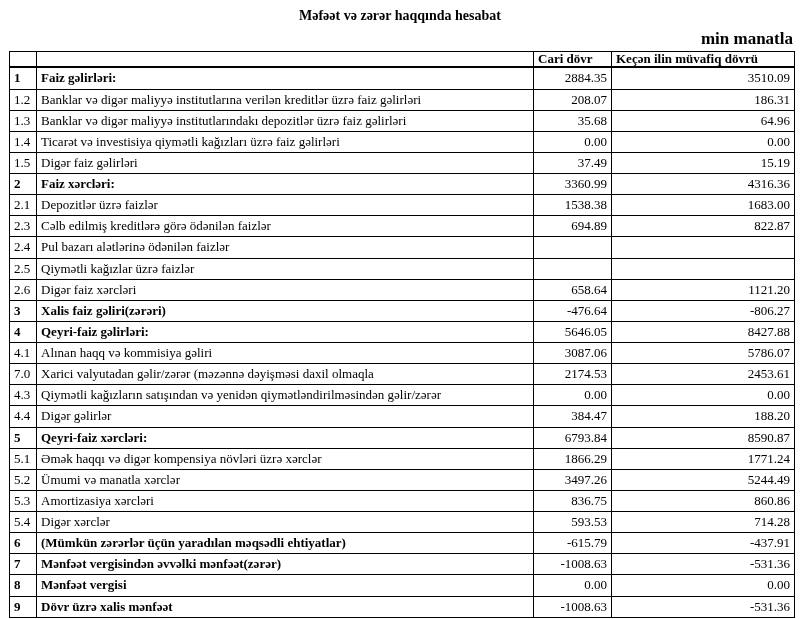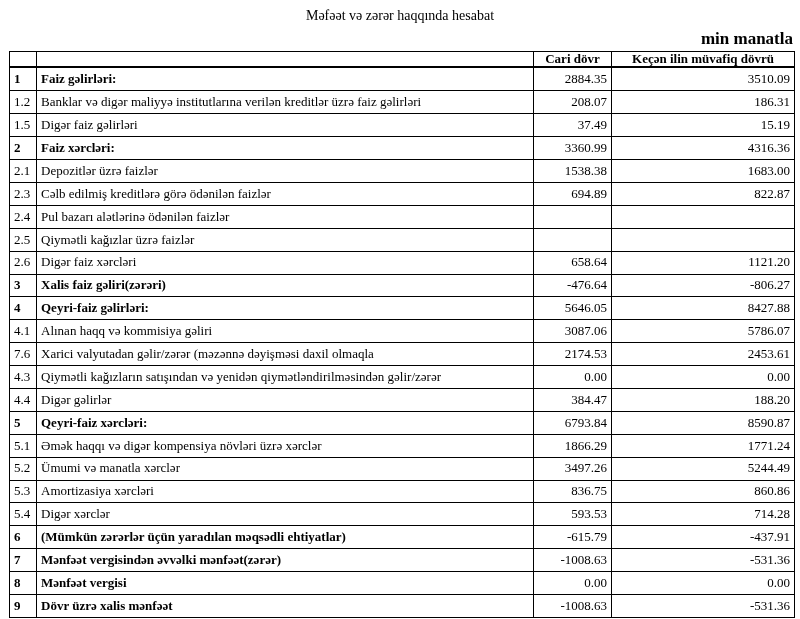--- a/index.html
+++ b/index.html
@@ -6,21 +6,21 @@
     margin: 0;
     padding: 0;
     width: 800px;
     height: 619px;
     background: #ffffff;
     color: #000000;
     font-family: "Liberation Serif", serif;
   }
   .title {
     text-align: center;
-    font-weight: normal;
+    font-weight: bold;
     font-size: 14px;
     margin: 8px 0 0 0;
   }
   .unit-note {
     text-align: right;
     font-weight: bold;
     font-size: 17px;
     margin: 5px 7px 2px 0;
   }
   table.report {
@@ -36,21 +36,21 @@
     font-size: 13px;
     line-height: 1.1;
     padding: 0 4px;
     overflow: hidden;
     white-space: nowrap;
     vertical-align: middle;
   }
   table.report thead th {
     border-bottom: 2px solid #000000;
     font-weight: bold;
-    text-align: center;
+    text-align: left;
     margin-top: 29px;
   }
   td.cell-num   { text-align: left; padding: 0 2px 0 3px; }
   td.cell-label { text-align: left; }
   td.cell-val   { text-align: right; }
   tr.section td.cell-num,
   tr.section td.cell-label { font-weight: bold; }
 </style>
 </head>
 <body>
@@ -80,20 +80,32 @@
     <td class="cell-val">2884.35</td>
     <td class="cell-val">3510.09</td>
   </tr>
       <tr>
     <td class="cell-num">1.2</td>
     <td class="cell-label">Banklar və digər maliyyə institutlarına verilən kreditlər üzrə faiz gəlirləri</td>
     <td class="cell-val">208.07</td>
     <td class="cell-val">186.31</td>
   </tr>
       <tr>
+    <td class="cell-num">1.3</td>
+    <td class="cell-label">Banklar və digər maliyyə institutlarındakı depozitlər üzrə faiz gəlirləri</td>
+    <td class="cell-val">35.68</td>
+    <td class="cell-val">64.96</td>
+  </tr>
+      <tr>
+    <td class="cell-num">1.4</td>
+    <td class="cell-label">Ticarət və investisiya qiymətli kağızları üzrə faiz gəlirləri</td>
+    <td class="cell-val">0.00</td>
+    <td class="cell-val">0.00</td>
+  </tr>
+      <tr>
     <td class="cell-num">1.5</td>
     <td class="cell-label">Digər faiz gəlirləri</td>
     <td class="cell-val">37.49</td>
     <td class="cell-val">15.19</td>
   </tr>
       <tr class="section">
     <td class="cell-num">2</td>
     <td class="cell-label">Faiz xərcləri:</td>
     <td class="cell-val">3360.99</td>
     <td class="cell-val">4316.36</td>
@@ -140,21 +152,21 @@
     <td class="cell-val">5646.05</td>
     <td class="cell-val">8427.88</td>
   </tr>
       <tr>
     <td class="cell-num">4.1</td>
     <td class="cell-label">Alınan haqq və kommisiya gəliri</td>
     <td class="cell-val">3087.06</td>
     <td class="cell-val">5786.07</td>
   </tr>
       <tr>
-    <td class="cell-num">7.6</td>
+    <td class="cell-num">7.0</td>
     <td class="cell-label">Xarici valyutadan gəlir/zərər (məzənnə dəyişməsi daxil olmaqla</td>
     <td class="cell-val">2174.53</td>
     <td class="cell-val">2453.61</td>
   </tr>
       <tr>
     <td class="cell-num">4.3</td>
     <td class="cell-label">Qiymətli kağızların satışından və yenidən qiymətləndirilməsindən gəlir/zərər</td>
     <td class="cell-val">0.00</td>
     <td class="cell-val">0.00</td>
   </tr>

